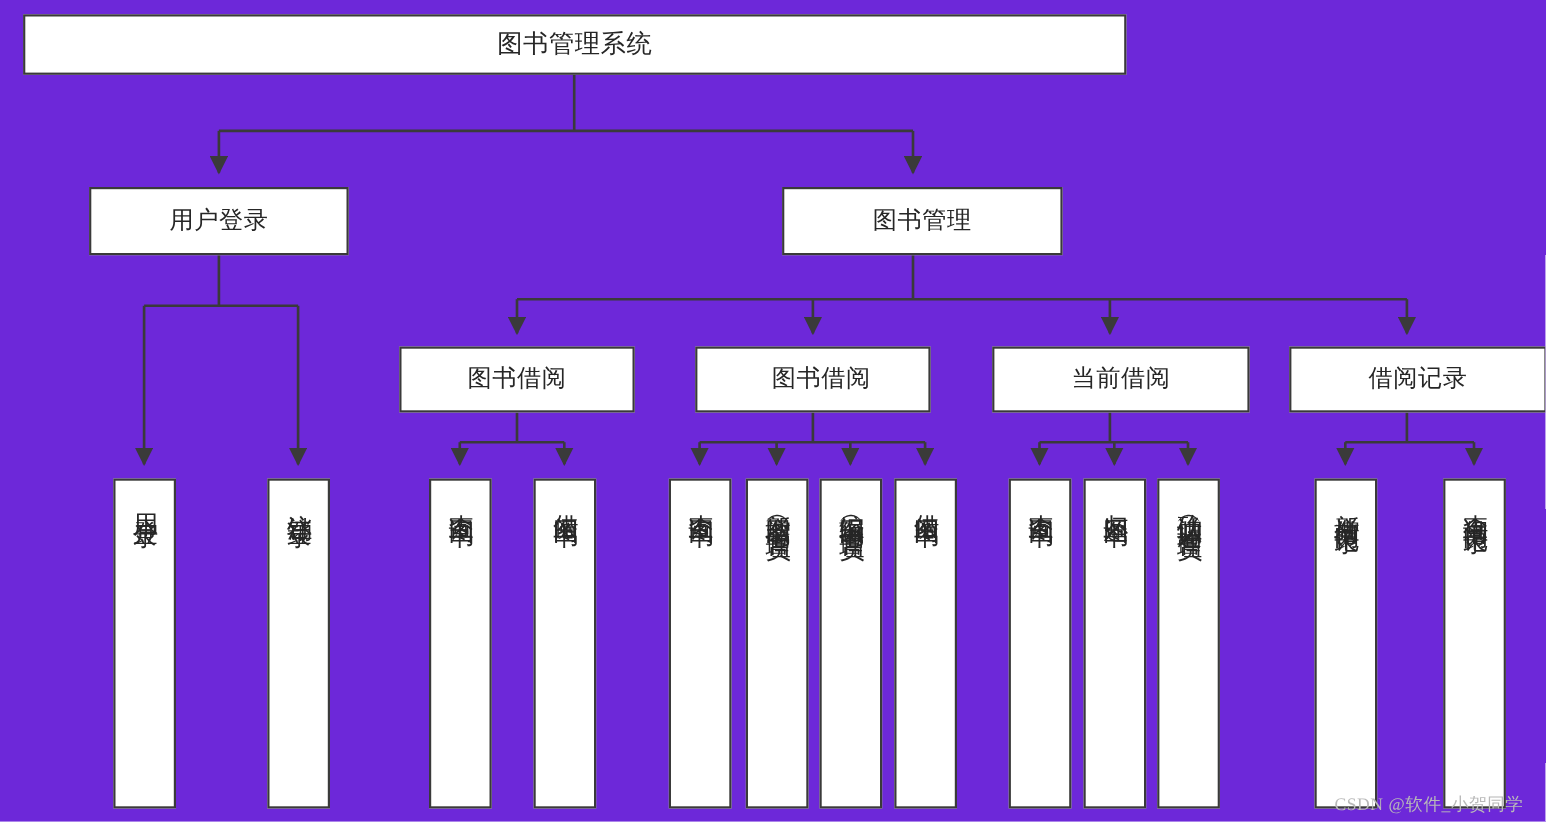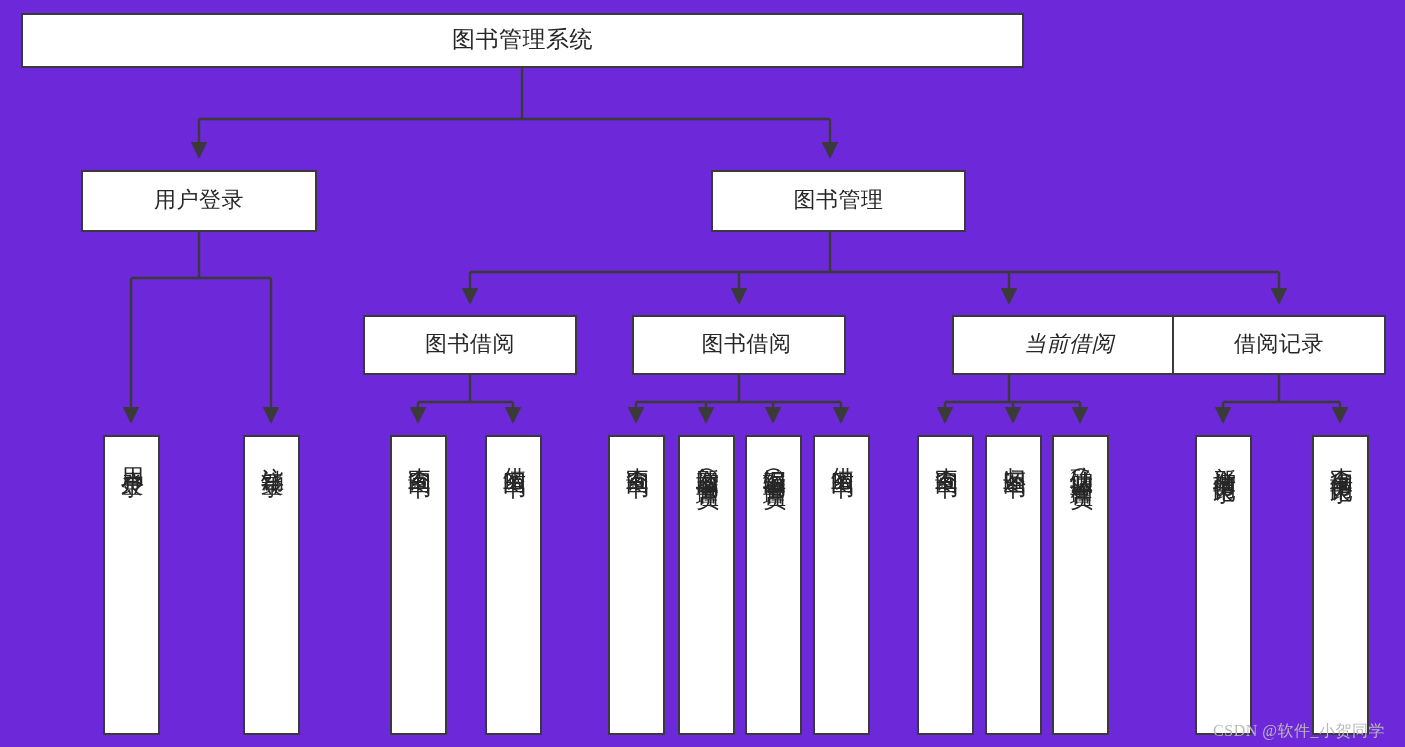--- a/index.html
+++ b/index.html
@@ -141,24 +141,24 @@
   <div class="node horiz" style="left:711px; top:170px; width:255px; height:62px;">
     <span class="lbl">图书管理</span>
   </div>
 
   <div class="node horiz" style="left:363px; top:315px; width:214px; height:60px;">
     <span class="lbl">图书借阅</span>
   </div>
   <div class="node horiz" style="left:632px; top:315px; width:214px; height:60px;padding-left:15px;">
     <span class="lbl">图书借阅</span>
   </div>
-  <div class="node horiz" style="left:952px; top:315px; width:234px; height:60px;font-style:italic;">
+  <div class="node horiz" style="left:902px; top:315px; width:234px; height:60px;">
     <span class="lbl">当前借阅</span>
   </div>
-  <div class="node horiz" style="left:1172px; top:315px; width:214px; height:60px;">
+  <div class="node horiz" style="left:1172px; top:315px; width:234px; height:60px;">
     <span class="lbl">借阅记录</span>
   </div>
 
   <div class="node vert" style="left:103px; top:435px; width:57px; height:300px;">
     <span class="lbl">用户登录</span>
   </div>
   <div class="node vert" style="left:243px; top:435px; width:57px; height:300px;">
     <span class="lbl">注销登录</span>
   </div>
 

